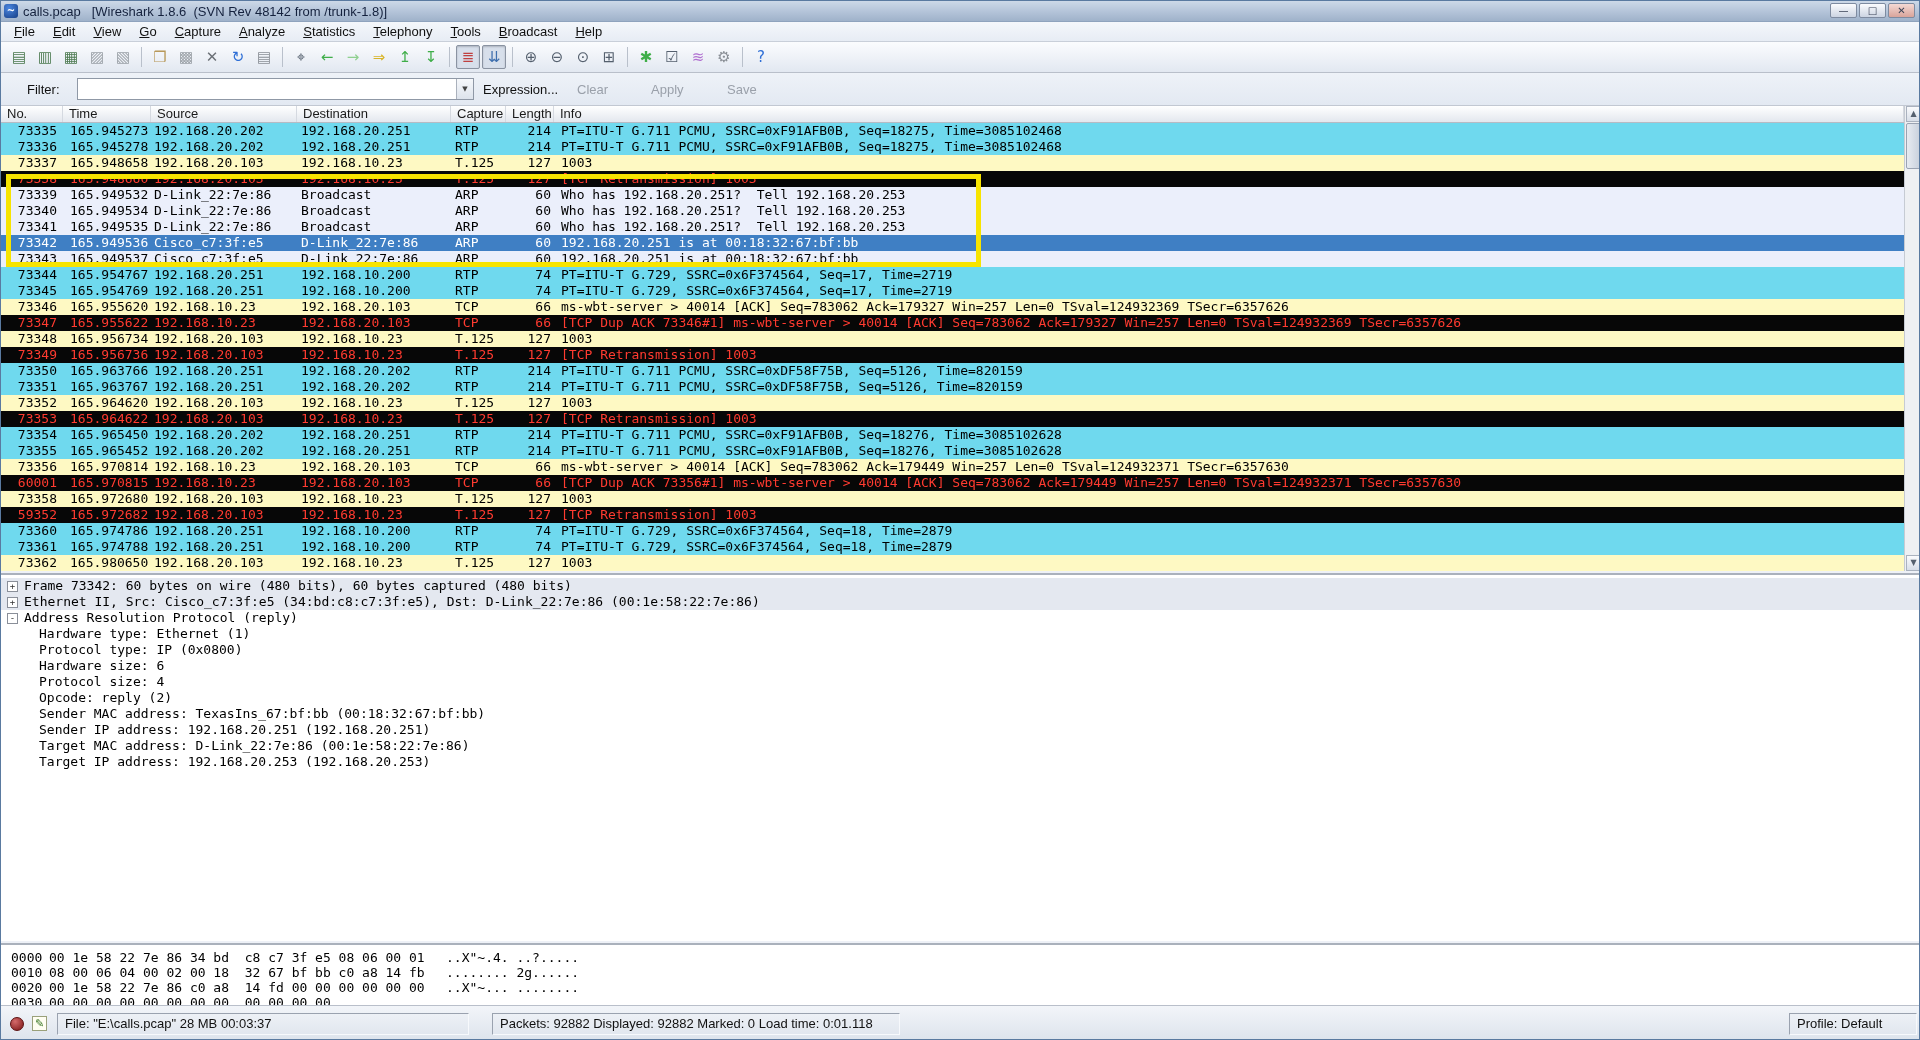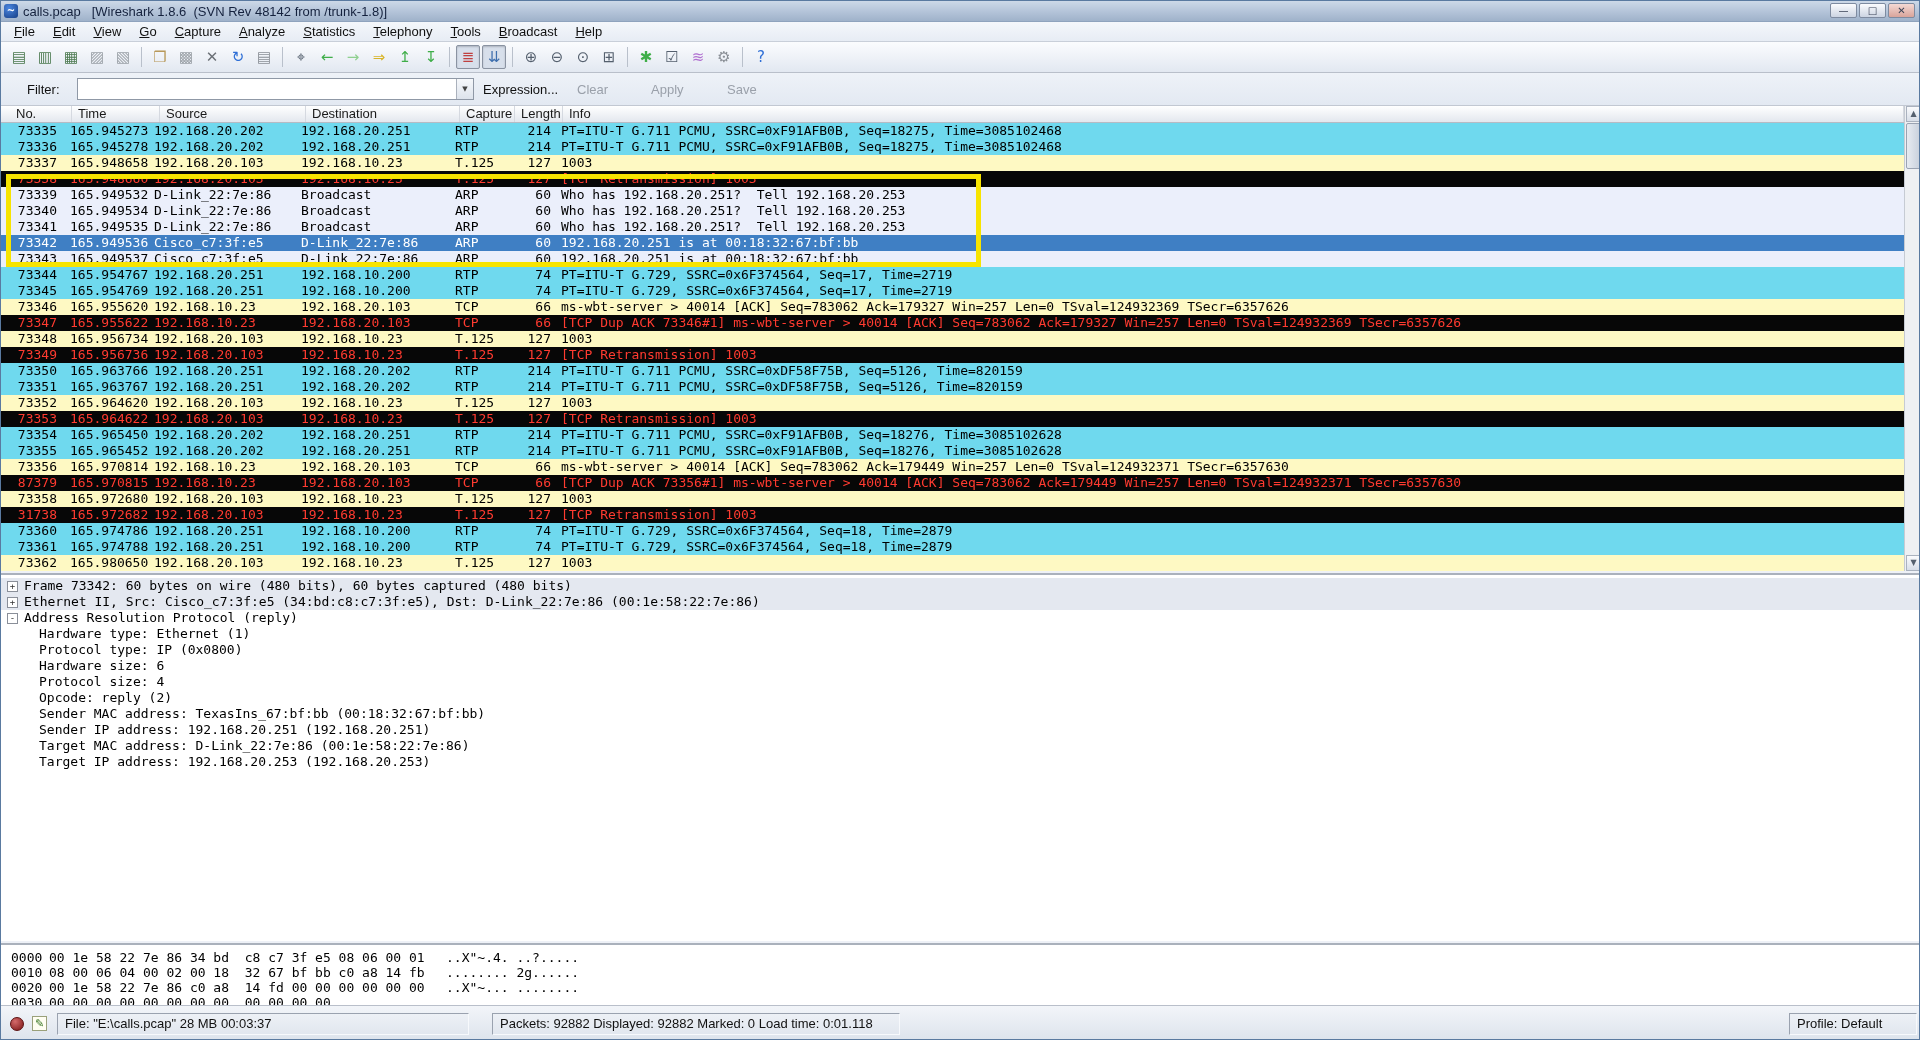--- a/index.html
+++ b/index.html
@@ -47,21 +47,21 @@
   #filter-input-wrap { position:absolute; left:76px; width:397px; height:22px;
     background:#fff; border:1px solid #8f98a6; display:flex; }
   #filter-input { flex:1; border:none; outline:none; font:13px "DejaVu Sans Mono",monospace; padding:0 3px; }
   #filter-drop { width:17px; height:100%; border-left:1px solid #aab1bc;
     background:linear-gradient(#f6f8fb,#dde3ec); font:7px/20px "DejaVu Sans",sans-serif;
     text-align:center; color:#444; }
   .filter-btn { position:absolute; font:13px "Liberation Sans",sans-serif; color:#111; }
   .filter-btn.dim { color:#9aa0aa; }
   
   #plist-header { position:absolute; left:0; top:105px; width:1903px; height:17px;
-    display:flex; background:linear-gradient(#ffffff,#e3e7ee); border-bottom:1px solid #b6bbc4;padding-left:9px; }
+    display:flex; background:linear-gradient(#ffffff,#e3e7ee); border-bottom:1px solid #b6bbc4; }
   .hcell { height:100%; border-right:1px solid #d5d9e0; font:13px/16px "Liberation Sans",sans-serif;
     color:#1a1a1a; white-space:pre; overflow:hidden; padding-left:6px; }
   #plist-body { position:absolute; left:0; top:122px; width:1903px; height:448px;
     background:#fff; overflow:hidden; }
   .prow { display:flex; height:16px; font:13px/16px "DejaVu Sans Mono",monospace;
     color:#000; white-space:pre; overflow:hidden; }
   .c0 { width:62px; text-align:right; padding-right:6px; }
   .c1 { width:88px; padding-left:7px; }
   .c2 { width:146px; padding-left:3px; }
   .c3 { width:154px; padding-left:4px; }
@@ -220,23 +220,23 @@
       <div class="prow r-bad"><span class="c0">73347</span><span class="c1">165.955622</span><span class="c2">192.168.10.23</span><span class="c3">192.168.20.103</span><span class="c4">TCP</span><span class="c5">66</span><span class="c6">[TCP Dup ACK 73346#1] ms-wbt-server &gt; 40014 [ACK] Seq=783062 Ack=179327 Win=257 Len=0 TSval=124932369 TSecr=6357626</span></div>
       <div class="prow r-tcp"><span class="c0">73348</span><span class="c1">165.956734</span><span class="c2">192.168.20.103</span><span class="c3">192.168.10.23</span><span class="c4">T.125</span><span class="c5">127</span><span class="c6">1003</span></div>
       <div class="prow r-bad"><span class="c0">73349</span><span class="c1">165.956736</span><span class="c2">192.168.20.103</span><span class="c3">192.168.10.23</span><span class="c4">T.125</span><span class="c5">127</span><span class="c6">[TCP Retransmission] 1003</span></div>
       <div class="prow r-rtp"><span class="c0">73350</span><span class="c1">165.963766</span><span class="c2">192.168.20.251</span><span class="c3">192.168.20.202</span><span class="c4">RTP</span><span class="c5">214</span><span class="c6">PT=ITU-T G.711 PCMU, SSRC=0xDF58F75B, Seq=5126, Time=820159</span></div>
       <div class="prow r-rtp"><span class="c0">73351</span><span class="c1">165.963767</span><span class="c2">192.168.20.251</span><span class="c3">192.168.20.202</span><span class="c4">RTP</span><span class="c5">214</span><span class="c6">PT=ITU-T G.711 PCMU, SSRC=0xDF58F75B, Seq=5126, Time=820159</span></div>
       <div class="prow r-tcp"><span class="c0">73352</span><span class="c1">165.964620</span><span class="c2">192.168.20.103</span><span class="c3">192.168.10.23</span><span class="c4">T.125</span><span class="c5">127</span><span class="c6">1003</span></div>
       <div class="prow r-bad"><span class="c0">73353</span><span class="c1">165.964622</span><span class="c2">192.168.20.103</span><span class="c3">192.168.10.23</span><span class="c4">T.125</span><span class="c5">127</span><span class="c6">[TCP Retransmission] 1003</span></div>
       <div class="prow r-rtp"><span class="c0">73354</span><span class="c1">165.965450</span><span class="c2">192.168.20.202</span><span class="c3">192.168.20.251</span><span class="c4">RTP</span><span class="c5">214</span><span class="c6">PT=ITU-T G.711 PCMU, SSRC=0xF91AFB0B, Seq=18276, Time=3085102628</span></div>
       <div class="prow r-rtp"><span class="c0">73355</span><span class="c1">165.965452</span><span class="c2">192.168.20.202</span><span class="c3">192.168.20.251</span><span class="c4">RTP</span><span class="c5">214</span><span class="c6">PT=ITU-T G.711 PCMU, SSRC=0xF91AFB0B, Seq=18276, Time=3085102628</span></div>
       <div class="prow r-tcp"><span class="c0">73356</span><span class="c1">165.970814</span><span class="c2">192.168.10.23</span><span class="c3">192.168.20.103</span><span class="c4">TCP</span><span class="c5">66</span><span class="c6">ms-wbt-server &gt; 40014 [ACK] Seq=783062 Ack=179449 Win=257 Len=0 TSval=124932371 TSecr=6357630</span></div>
-      <div class="prow r-bad"><span class="c0">87379</span><span class="c1">165.970815</span><span class="c2">192.168.10.23</span><span class="c3">192.168.20.103</span><span class="c4">TCP</span><span class="c5">66</span><span class="c6">[TCP Dup ACK 73356#1] ms-wbt-server &gt; 40014 [ACK] Seq=783062 Ack=179449 Win=257 Len=0 TSval=124932371 TSecr=6357630</span></div>
+      <div class="prow r-bad"><span class="c0">60001</span><span class="c1">165.970815</span><span class="c2">192.168.10.23</span><span class="c3">192.168.20.103</span><span class="c4">TCP</span><span class="c5">66</span><span class="c6">[TCP Dup ACK 73356#1] ms-wbt-server &gt; 40014 [ACK] Seq=783062 Ack=179449 Win=257 Len=0 TSval=124932371 TSecr=6357630</span></div>
       <div class="prow r-tcp"><span class="c0">73358</span><span class="c1">165.972680</span><span class="c2">192.168.20.103</span><span class="c3">192.168.10.23</span><span class="c4">T.125</span><span class="c5">127</span><span class="c6">1003</span></div>
-      <div class="prow r-bad"><span class="c0">31738</span><span class="c1">165.972682</span><span class="c2">192.168.20.103</span><span class="c3">192.168.10.23</span><span class="c4">T.125</span><span class="c5">127</span><span class="c6">[TCP Retransmission] 1003</span></div>
+      <div class="prow r-bad"><span class="c0">59352</span><span class="c1">165.972682</span><span class="c2">192.168.20.103</span><span class="c3">192.168.10.23</span><span class="c4">T.125</span><span class="c5">127</span><span class="c6">[TCP Retransmission] 1003</span></div>
       <div class="prow r-rtp"><span class="c0">73360</span><span class="c1">165.974786</span><span class="c2">192.168.20.251</span><span class="c3">192.168.10.200</span><span class="c4">RTP</span><span class="c5">74</span><span class="c6">PT=ITU-T G.729, SSRC=0x6F374564, Seq=18, Time=2879</span></div>
       <div class="prow r-rtp"><span class="c0">73361</span><span class="c1">165.974788</span><span class="c2">192.168.20.251</span><span class="c3">192.168.10.200</span><span class="c4">RTP</span><span class="c5">74</span><span class="c6">PT=ITU-T G.729, SSRC=0x6F374564, Seq=18, Time=2879</span></div>
       <div class="prow r-tcp"><span class="c0">73362</span><span class="c1">165.980650</span><span class="c2">192.168.20.103</span><span class="c3">192.168.10.23</span><span class="c4">T.125</span><span class="c5">127</span><span class="c6">1003</span></div>
     </div>
   <div id="annotation-box"></div>
 
   <div id="vscroll">
     <div class="sb-arrow" style="top:0">▲</div>
     <div id="sb-thumb"></div>
     <div class="sb-arrow" style="bottom:0">▼</div>

